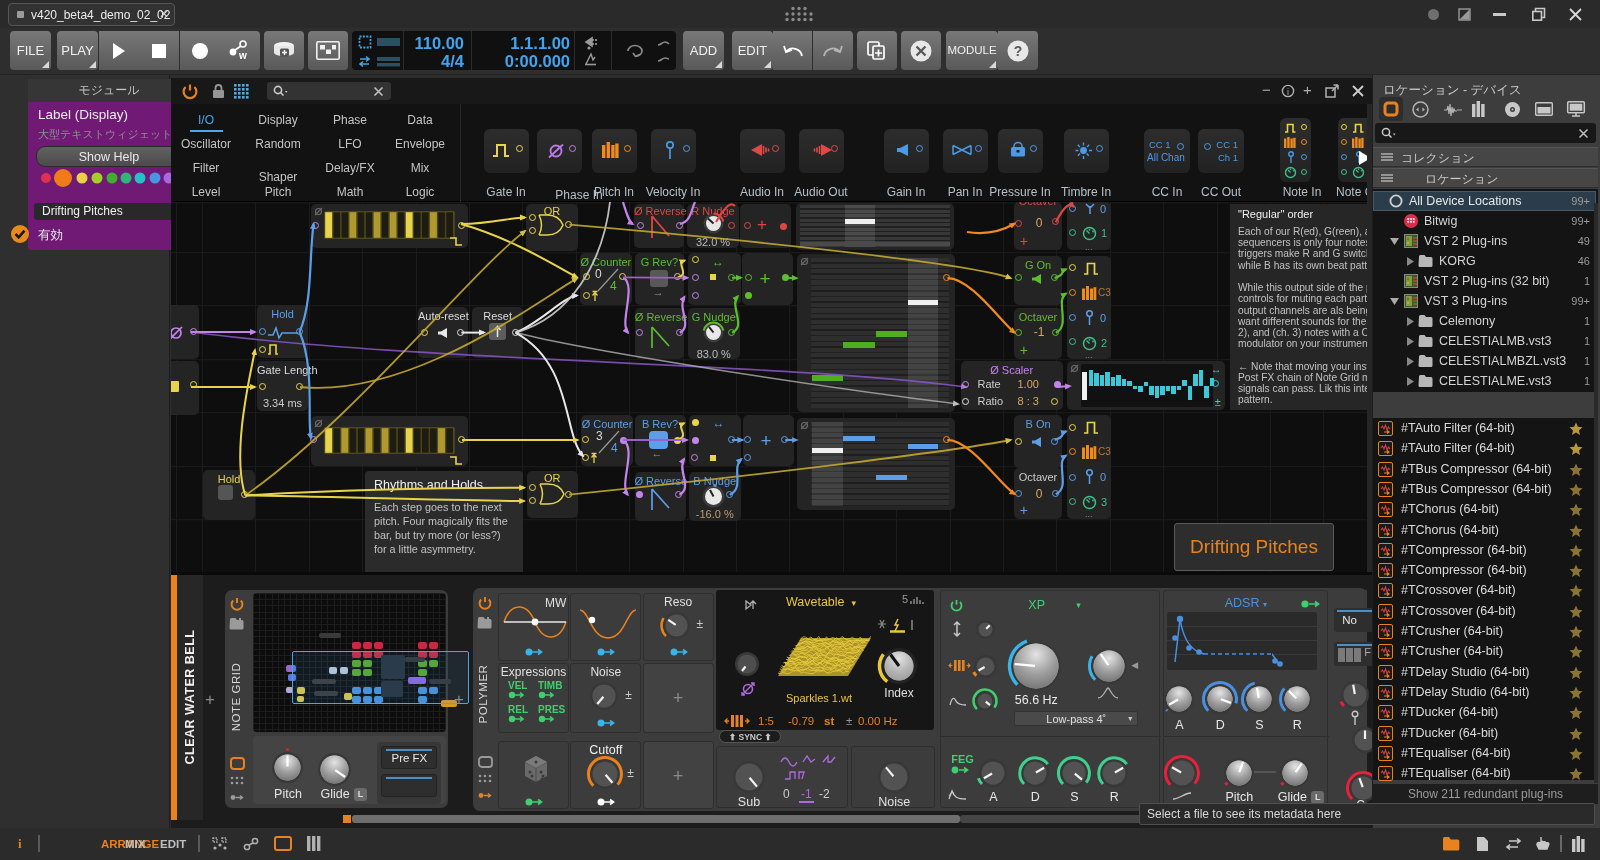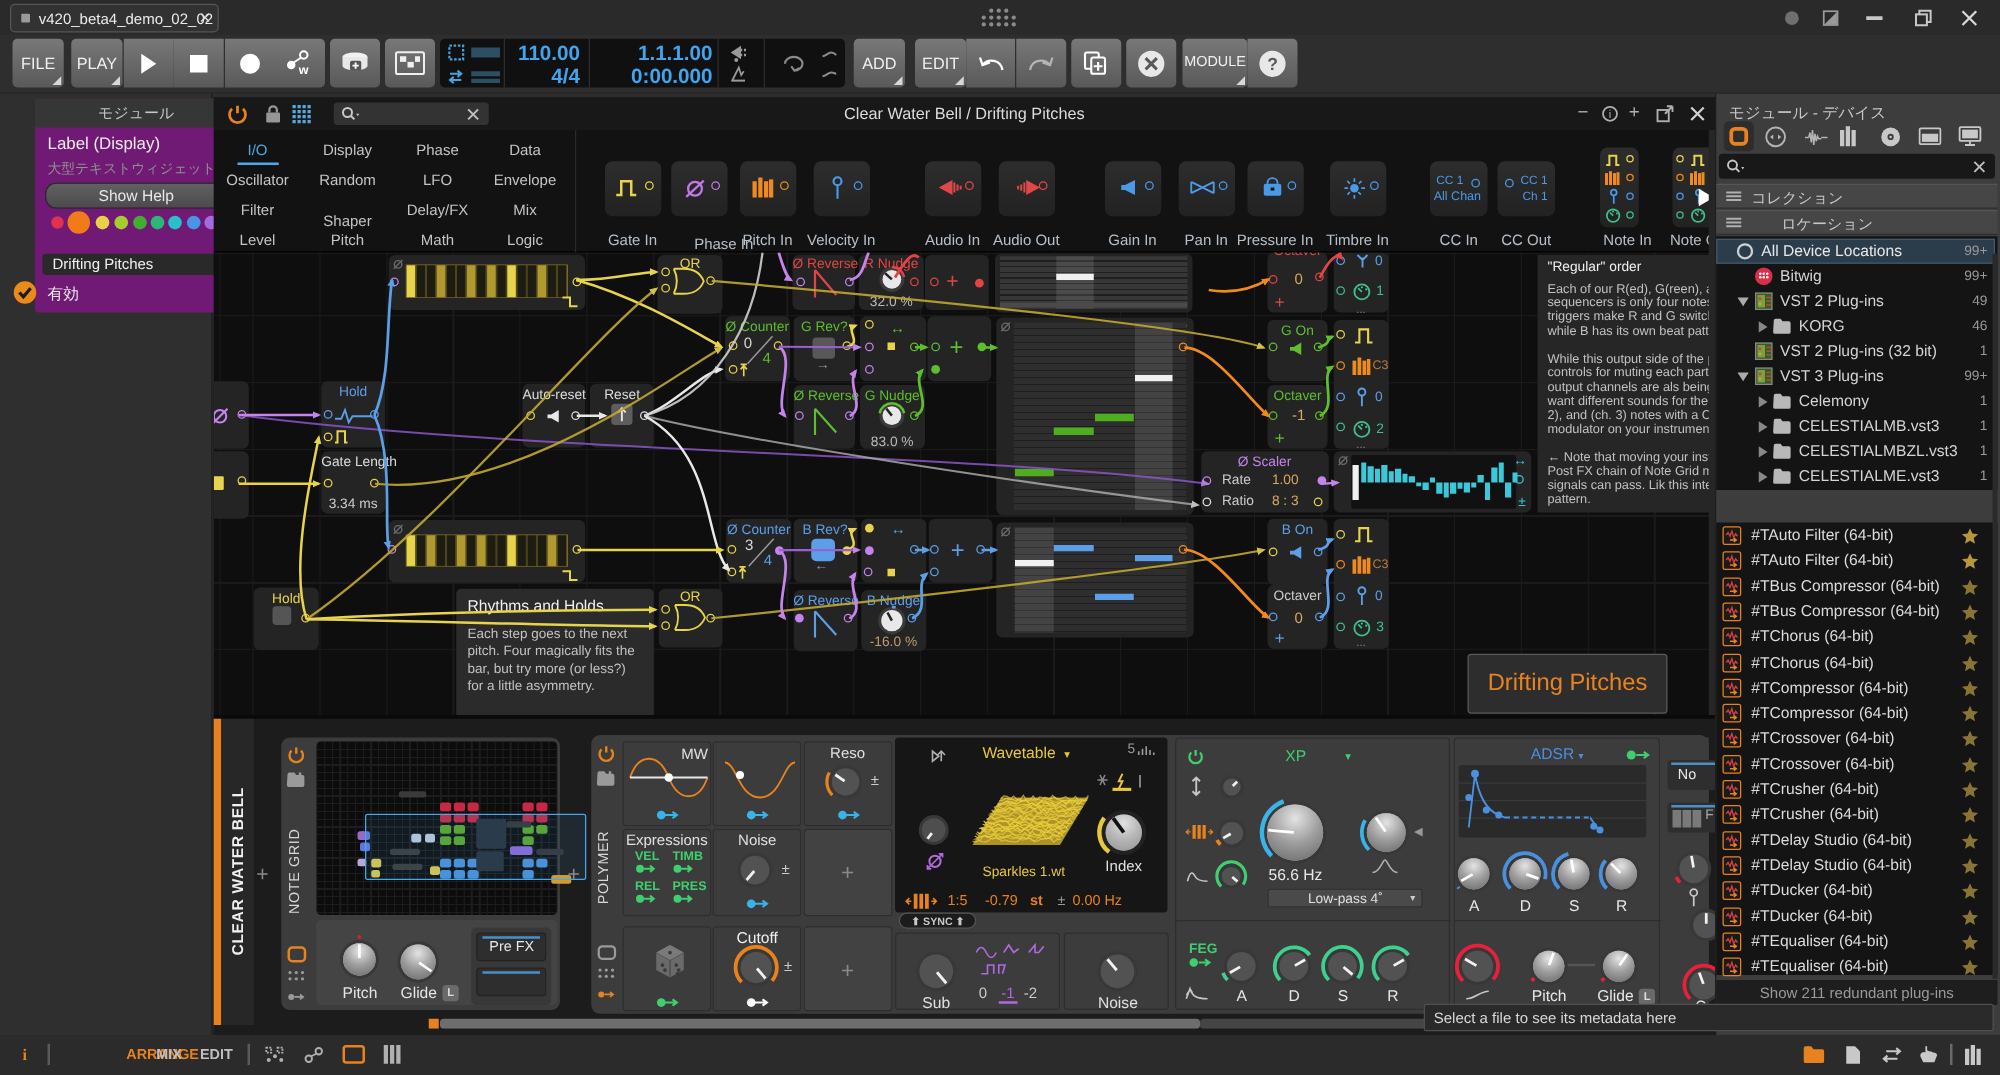--- a/index.html
+++ b/index.html
@@ -221,21 +221,20 @@
     <div class="abs" style="left:96px;top:4px;width:124px;height:18px;background:#333;border-radius:3px;">
       <svg class="abs" style="left:6px;top:3px;" width="18" height="13">
           <circle cx="5" cy="5" r="3.6" fill="none" stroke="#c8c8c8" stroke-width="1.6"></circle>
           <path d="M7.6 7.6 L10.5 10.5" stroke="#c8c8c8" stroke-width="1.6"></path>
           <path d="M12 6 l2.4 0 -1.2 2 z" fill="#c8c8c8"></path>
         </svg>
       <svg class="abs" style="left:106px;top:4px;" width="11" height="11">
           <path d="M1.5 1.5 L9.5 9.5 M9.5 1.5 L1.5 9.5" stroke="#c0c0c0" stroke-width="1.6"></path>
         </svg>
     </div>
-    <div class="abs" style="left:0;top:5px;width:1201px;text-align:center;font-size:13px;color:#dcdcdc;">Clear Water Bell / Drifting Pitches</div>
     <div class="abs" style="left:1091px;top:3px;font-size:15px;color:#b0b0b0;">−</div>
     <svg class="abs" style="left:1110px;top:6px;" width="14" height="14">
         <circle cx="7" cy="7" r="5.6" fill="none" stroke="#b0b0b0" stroke-width="1.4"></circle>
         <text x="7" y="10.5" font-size="9" fill="#b0b0b0" text-anchor="middle">i</text>
       </svg>
     <div class="abs" style="left:1132px;top:3px;font-size:15px;color:#b0b0b0;">+</div>
     <svg class="abs" style="left:1154px;top:6px;" width="14" height="14">
         <rect x="1" y="4" width="9" height="9" fill="none" stroke="#b0b0b0" stroke-width="1.5"></rect>
         <path d="M7 7 L13 1 M13 1 h-4.5 M13 1 v4.5" stroke="#b0b0b0" stroke-width="1.5" fill="none"></path>
       </svg>
@@ -1556,21 +1555,21 @@
         <div class="abs" style="left:26px;top:208px;font-size:12px;color:#e8e8e8;">C</div>
       </div>
     </div>
     <div class="abs" style="left:172px;top:243px;width:8px;height:8px;background:#e8821e;"></div>
     <div class="abs" style="left:181px;top:243px;width:608px;height:8px;background:#6e6e6e;border-radius:3px;"></div>
     <div class="abs" style="left:789px;top:243px;width:347px;height:8px;background:#454545;border-radius:3px;"></div>
     <div class="abs" style="left:0;top:251px;width:1201px;height:5px;background:#1c1c1c;"></div>
   </div>
 
 <div class="abs" id="rightpanel" style="left:1372px;top:75px;width:228px;height:753px;background:#3d3d3d;border-left:1px solid #1e1e1e;z-index:3;">
-    <div class="abs" style="left:10px;top:7px;font-size:12.5px;color:#c8c8c8;">モジュール - デバイス</div>
+    <div class="abs" style="left:10px;top:7px;font-size:12.5px;color:#c8c8c8;">ロケーション - デバイス</div>
     <div class="abs" style="left:6px;top:22px;width:24px;height:24px;background:#2d2d2d;border-radius:4px;">
       <svg class="abs" style="left:4px;top:4px;" width="16" height="16">
         <rect x="2" y="2" width="12" height="12" rx="3" fill="none" stroke="#e8821e" stroke-width="3"></rect>
       </svg>
     </div>
     <svg class="abs" style="left:39px;top:26px;" width="17" height="17">
       <circle cx="8.5" cy="8.5" r="7.5" fill="none" stroke="#b4b4b4" stroke-width="1.5"></circle>
       <path d="M4 8.5 l2.6 -2 v4 z M13 8.5 l-2.6 -2 v4 z" fill="#b4b4b4"></path>
     </svg>
     <svg class="abs" style="left:70px;top:28px;" width="20" height="13">

